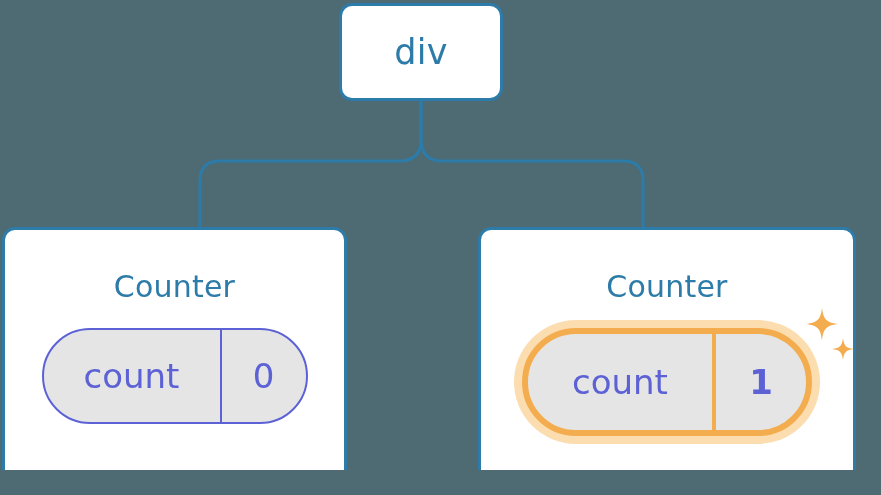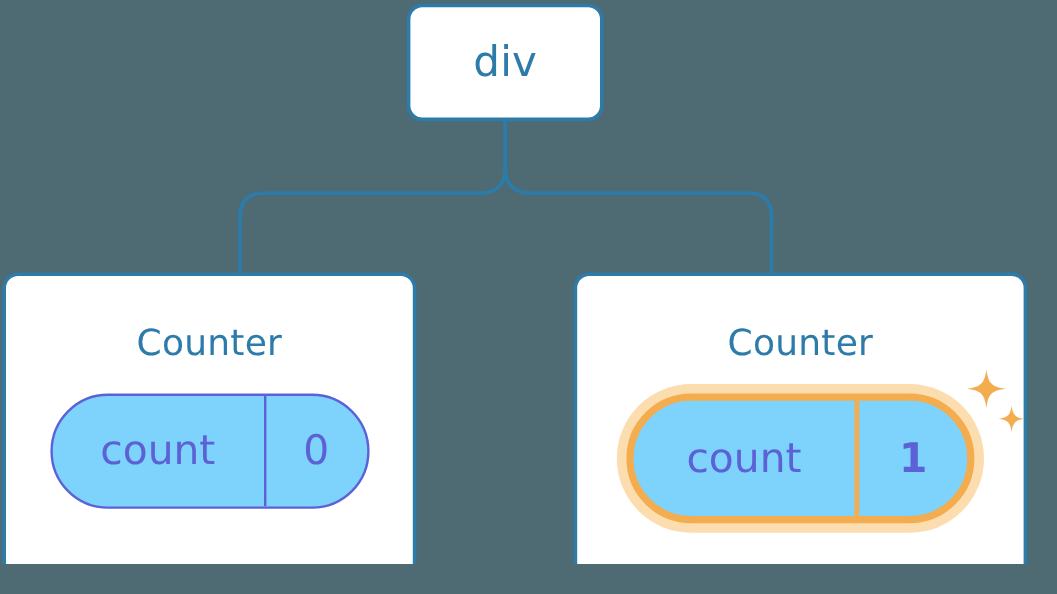--- a/index.html
+++ b/index.html
@@ -82,21 +82,21 @@
     align-items: center;
     justify-content: center;
   }
 
   .pill {
     display: flex;
     align-items: stretch;
     border-radius: 999px;
     box-sizing: border-box;
     overflow: hidden;
-    background: #7dd3fc;
+    background: #e5e5e5;
   }
 
   
   .pill.plain {
     border: 2px solid #5c62d6;
     height: 96px;
     width: 266px;
   }
   .pill.plain .pill-key {
     width: 178px;

